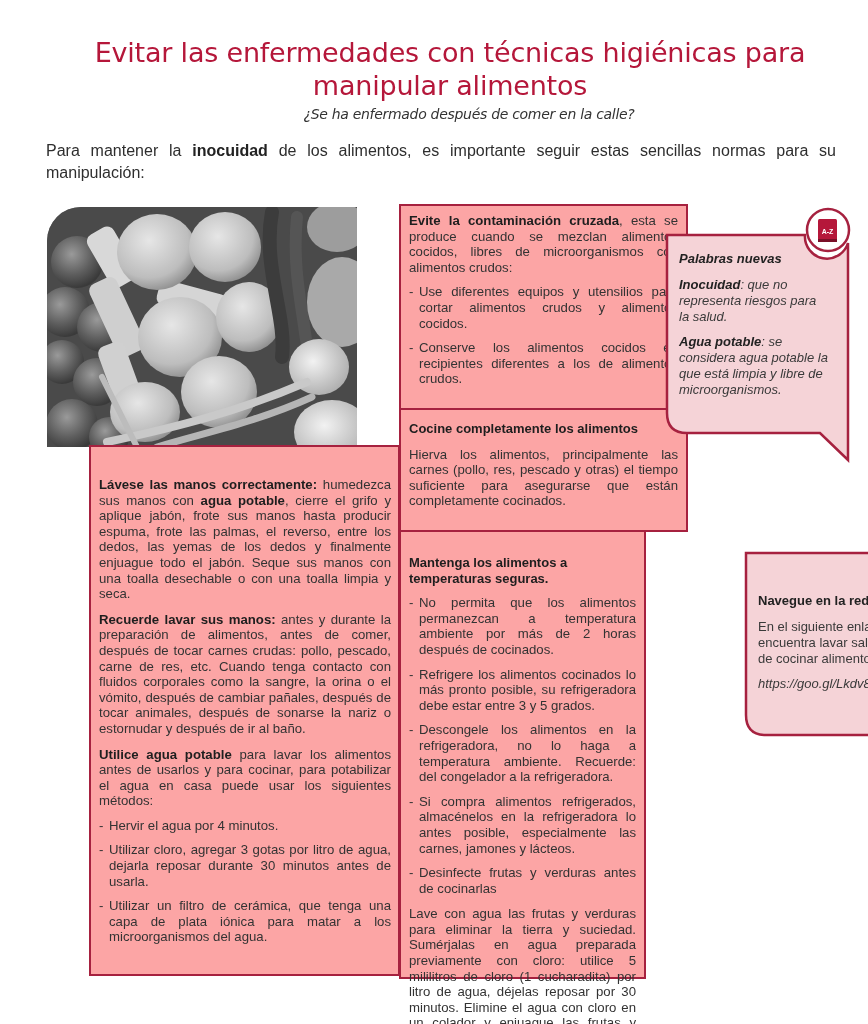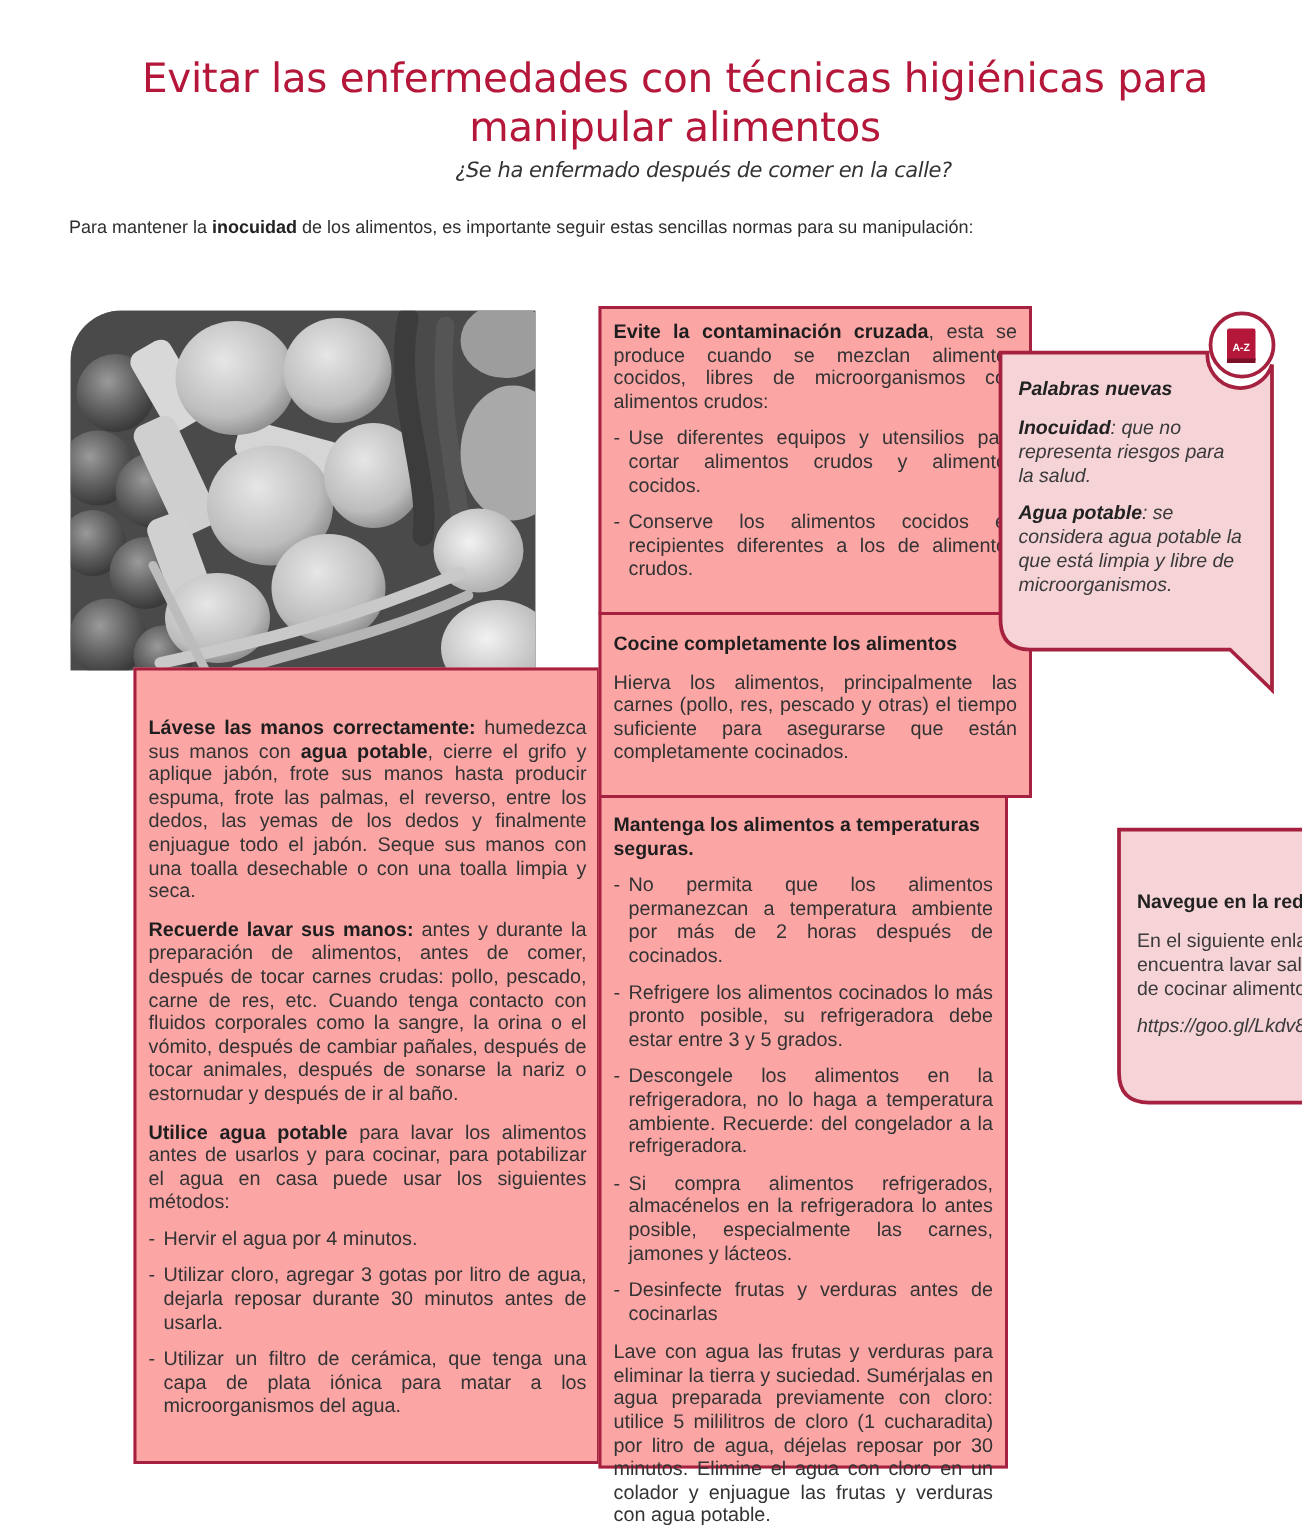--- a/index.html
+++ b/index.html
@@ -5,40 +5,40 @@
   html, body { margin:0; padding:0; }
   body { width:868px; height:1024px; background:#ffffff; position:relative; overflow:hidden;
          font-family:"Liberation Sans", sans-serif; color:#333333; }
   .title { position:absolute; left:0; top:20px; width:868px; text-align:center;
            color:#b5173a; font-family:"DejaVu Sans", sans-serif; font-size:27px; line-height:33px; letter-spacing:-0.2px; }
   .title span { display:block; }
   .questions { position:absolute; left:0; top:88px; width:868px; text-align:center;
                font-family:"DejaVu Sans", sans-serif; font-style:italic; font-size:14px; line-height:21px; color:#333; letter-spacing:-0.3px; }
   .questions span { display:block; }
   .questions .q1 { padding-left:70px;margin-top:16px; }
-  .intro { position:absolute; left:46px; top:140px; width:790px; font-size:12px; line-height:22px; text-align:justify; color:#2e2e2e; }
+  .intro { position:absolute; left:46px; top:140px; width:790px; font-size:16px; line-height:22px; text-align:justify; color:#2e2e2e; }
   .intro b { color:#222; }
 
   .photo { position:absolute; left:47px; top:207px; width:310px; height:240px; border-top-left-radius:34px; overflow:hidden; background:#777; }
   .photo svg { display:block; }
 
   .box { position:absolute; border:2px solid #a6213f; box-sizing:border-box; background:#fca5a5;margin-left:43px; }
   .box p { margin:0; }
   .txt { font-size:13.2px; line-height:15.6px; text-align:justify; color:#333; }
   .txt b { color:#1e1e1e; }
   .head { font-size:13px; font-weight:bold; color:#1e1e1e; line-height:15.6px; }
   .list-item { display:flex; margin-top:9px; font-size:13.2px; line-height:15.6px; text-align:justify; color:#333; }
   .list-item .dash { width:10px; flex:none; }
   .list-item .lt { flex:1; }
   .gap { height:10px; }
 
   #box-hands { left:46px; top:445px; width:311px; height:531px; padding:30px 7px 8px 8px; border-top-color:#a6213f; }
   #box-cross { left:356px; top:204px; width:289px; height:206px; padding:7px 8px 8px 8px; }
   #box-cook { left:356px; top:408px; width:289px; height:124px; padding:11px 8px 8px 8px; }
-  #box-temp { left:356px; top:530px; width:273px; height:449px; padding:10px 8px 8px 8px; }
+  #box-temp { left:356px; top:530px; width:247px; height:449px; padding:23px 8px 8px 8px; }
 
   .card { position:absolute; }
   .card .bubble { position:absolute; left:0; top:0; }
   .card .ctext { position:absolute; font-size:13px; line-height:16px; color:#3a3a3a; }
   .card .ctitle { font-weight:bold; color:#222; font-size:13px; margin-bottom:10px; }
   .card .cpara { margin-bottom:9px; }
   .card .cpara b { color:#222; }
   .card .link { font-style:italic; color:#3a3a3a; }
 </style>
 </head>

